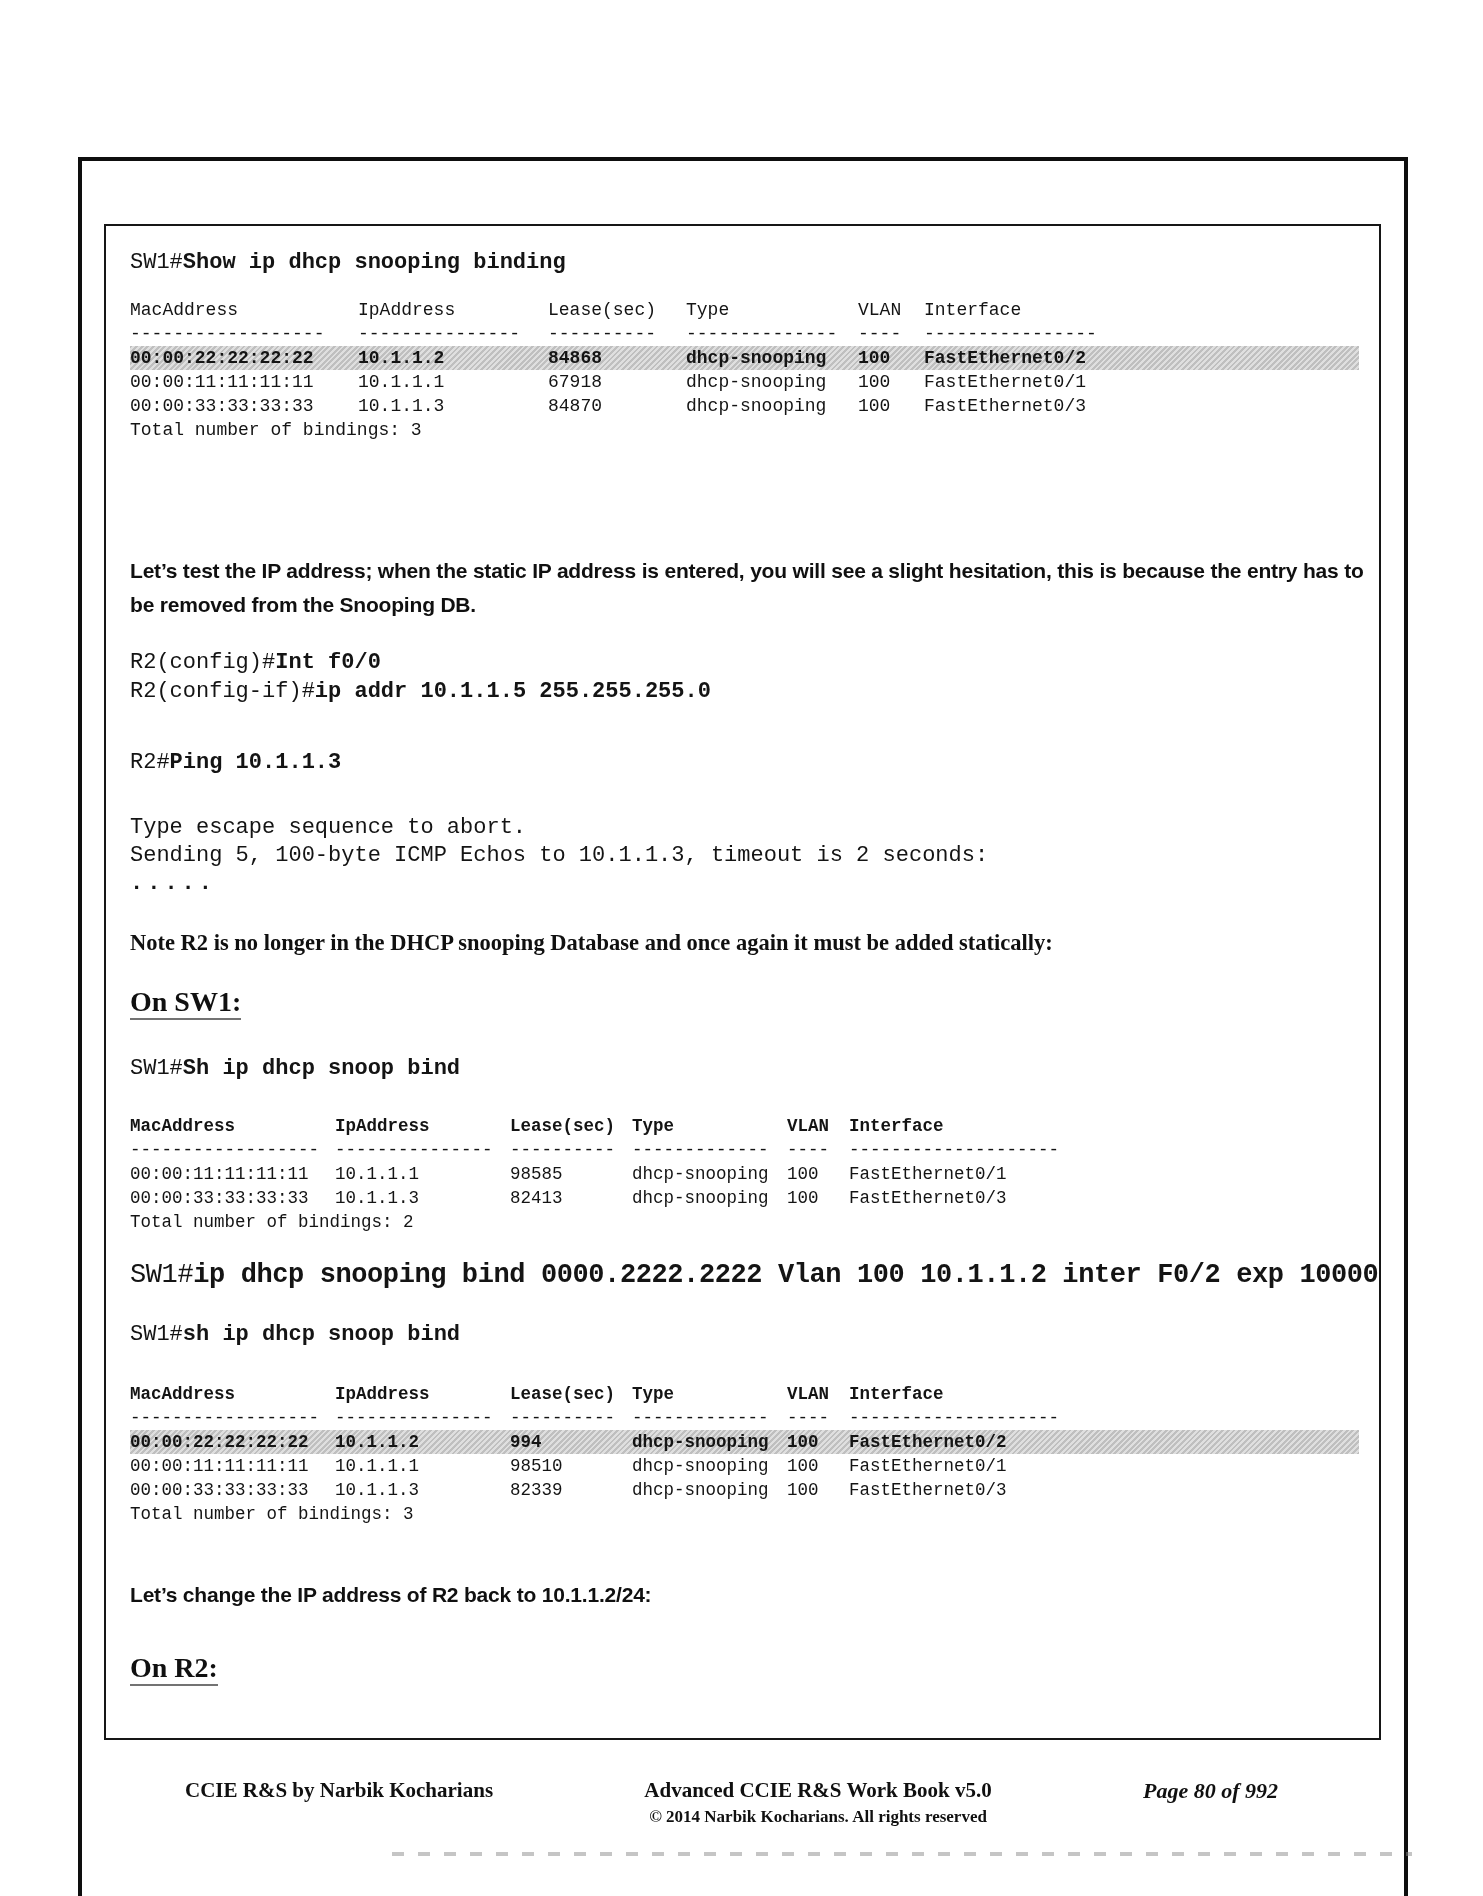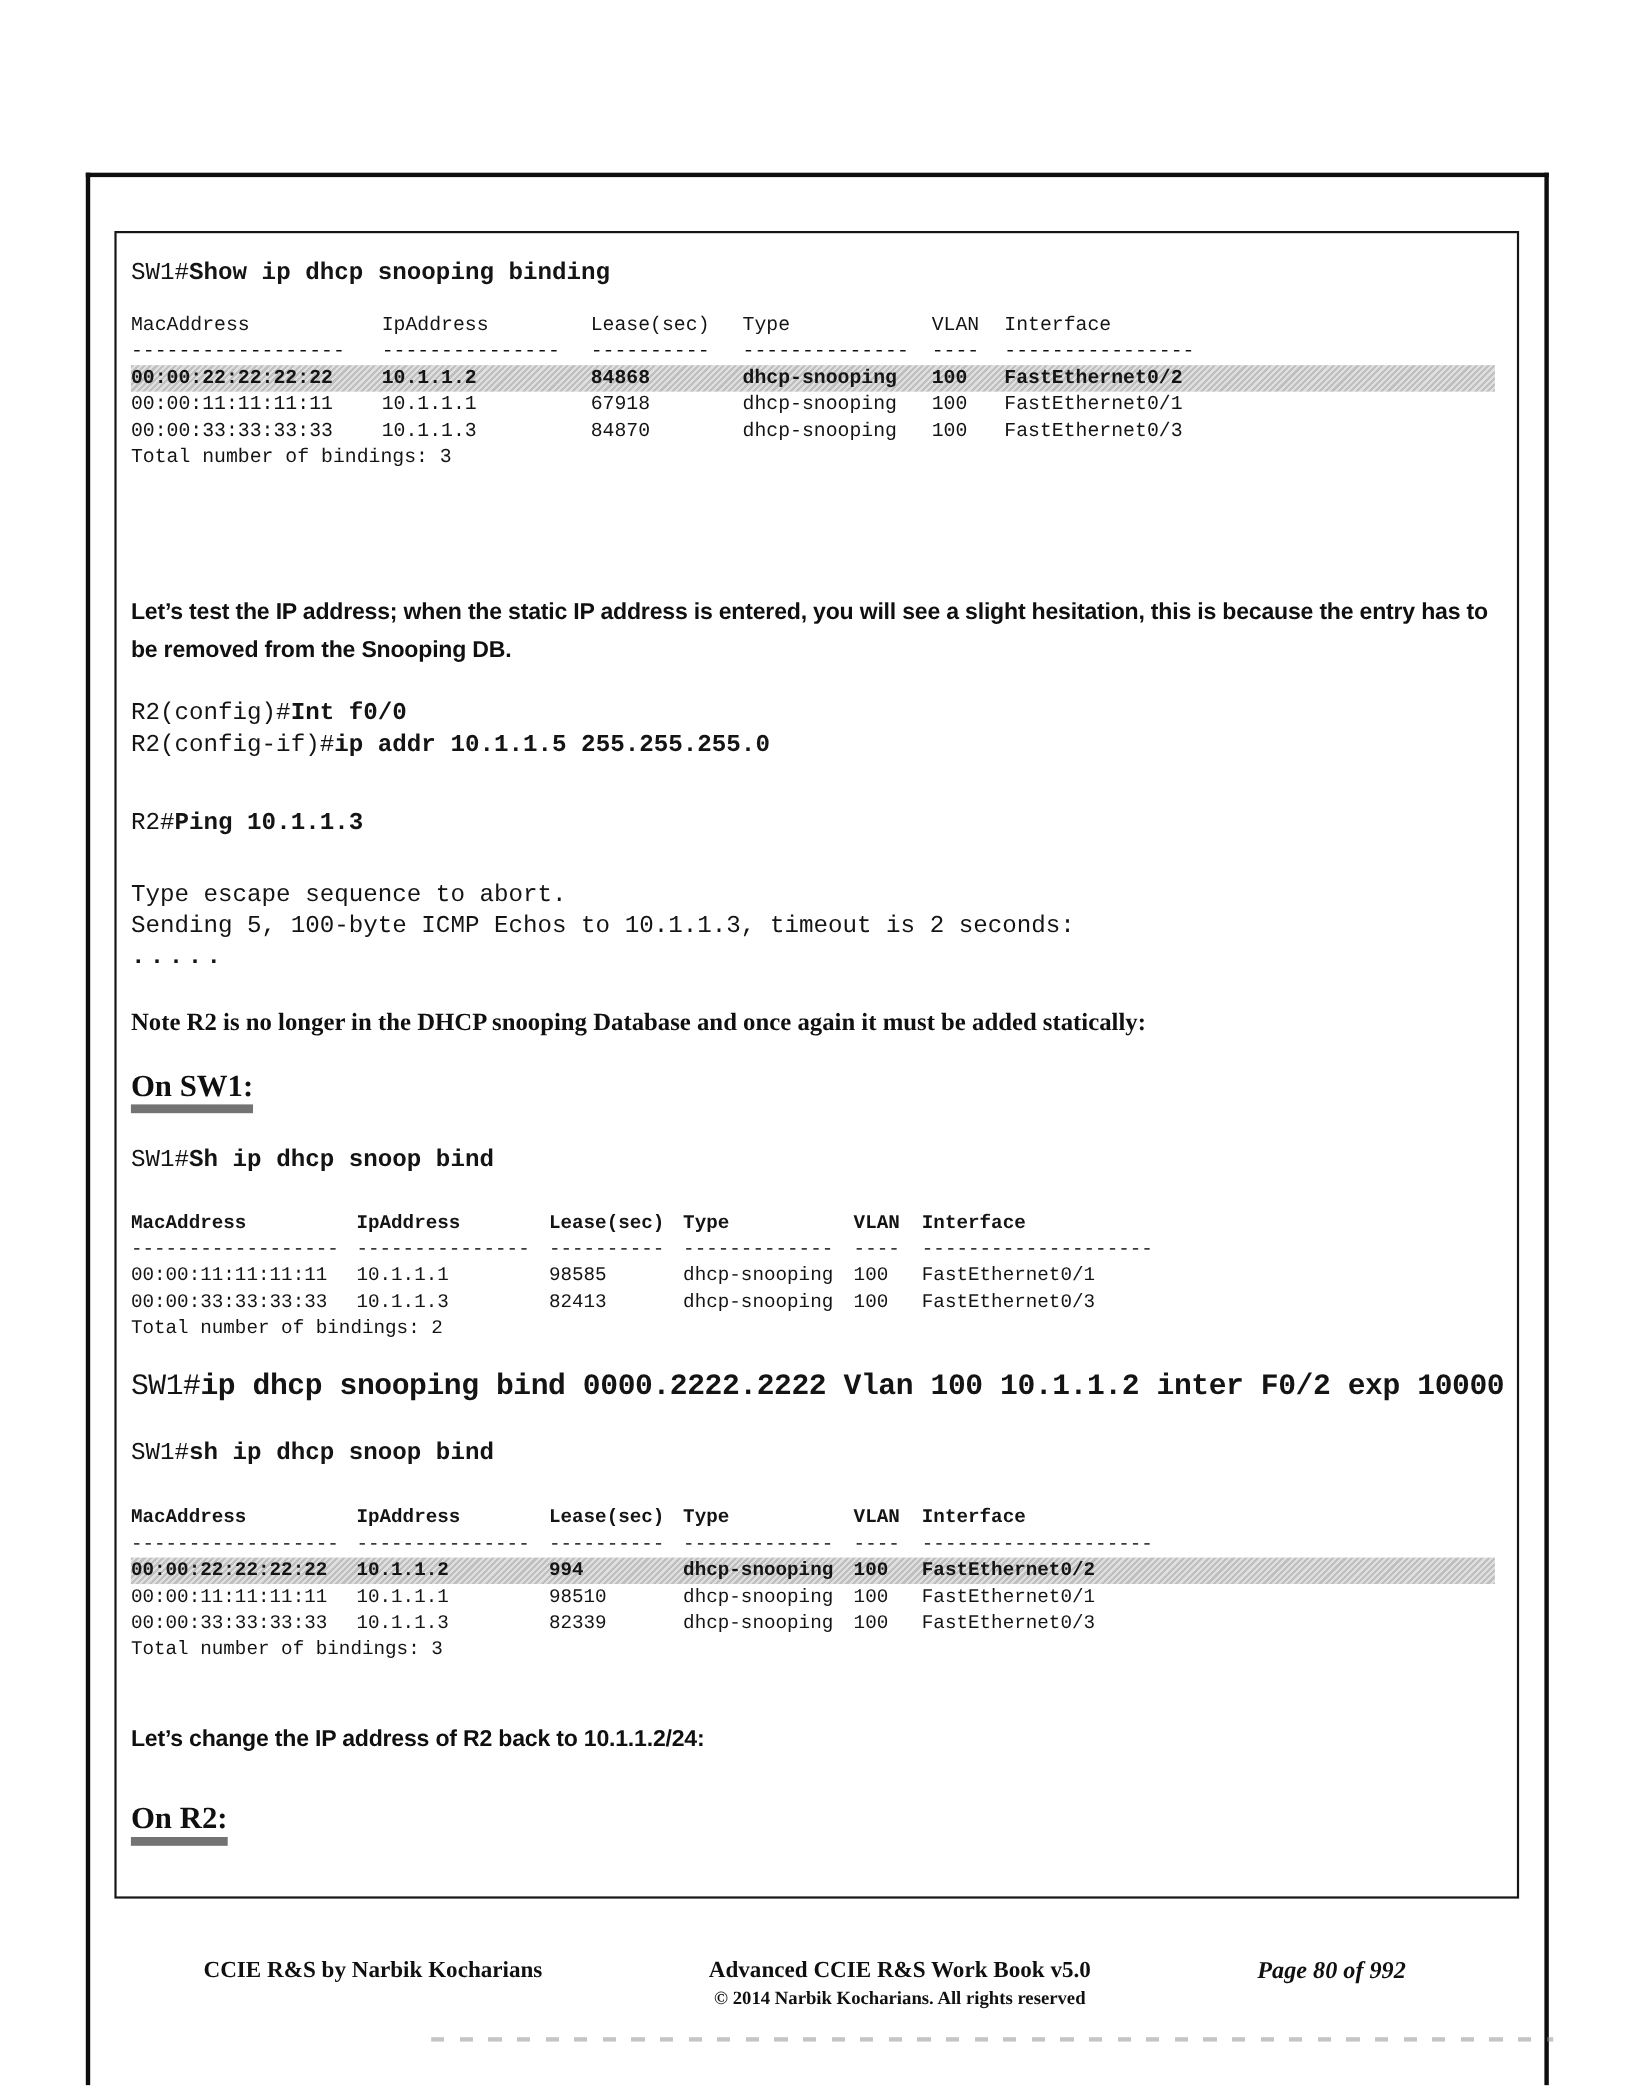--- a/index.html
+++ b/index.html
@@ -1,20 +1,20 @@
 <!DOCTYPE html>
 <html><head>
 <meta charset="utf-8">
 <style>
   html,body{margin:0;padding:0;background:#ffffff;}
   .page{position:relative;width:1483px;height:1896px;background:#ffffff;overflow:hidden;color:#141414;}
   .outer-frame{position:absolute;left:78px;top:157px;width:1330px;height:1739px;box-sizing:border-box;
     border-left:4px solid #0e0e0e;border-top:4px solid #0e0e0e;border-right:4px solid #0e0e0e;}
-  .inner-box{position:absolute;left:104px;top:210px;width:1277px;height:1516px;box-sizing:border-box;
-    border:2px solid #161616;padding:0 20px 0 13px;}
+  .inner-box{position:absolute;left:104px;top:224px;width:1277px;height:1516px;box-sizing:border-box;
+    border:2px solid #161616;padding:0 20px 0 24px;}
   
   .cmdline{font-family:"Liberation Mono",monospace;font-size:22px;line-height:30px;white-space:pre;color:#141414;}
   .cmdline .cmd{font-weight:bold;}
   .cmdline.big{font-size:27px;line-height:34px;letter-spacing:-0.4px;text-align:center;}
   .cmdgroup .cmdline{line-height:29px;}
   .pingout div{font-family:"Liberation Mono",monospace;font-size:22px;line-height:28px;white-space:pre;color:#141414;}
   .dots{font-weight:bold;letter-spacing:4px;}
   .success{font-weight:bold;}
   
   .dtable{font-family:"Liberation Mono",monospace;color:#141414;}
@@ -27,21 +27,21 @@
   .t23 .thead span{font-weight:bold;}
   .ttotal{white-space:pre;}
   .hl{background-color:#d6d6d6;
       background-image:repeating-linear-gradient(135deg, rgba(110,110,110,.22) 0 2px, rgba(255,255,255,.22) 2px 4px);
       font-weight:bold;}
   
   .para{font-family:"Liberation Sans",sans-serif;font-weight:bold;font-size:21px;line-height:34px;
         color:#101010;margin:0;width:1235px;letter-spacing:-0.2px;}
   .note{font-family:"Liberation Serif",serif;font-weight:bold;font-size:22.5px;color:#101010;margin:0;white-space:nowrap;}
   .heading{font-family:"Liberation Serif",serif;font-weight:bold;font-size:28px;color:#101010;margin:0;}
-  .hu{border-bottom:8px solid #737373;padding-bottom:1px;font-family:Liberation Serif, serif;}
+  .hu{border-bottom:2px solid #737373;padding-bottom:1px;font-family:Liberation Serif, serif;}
   
   .mt-cmd1{margin-top:22px;}
   .mt-t1{margin-top:20px;}
   .mt-para1{margin-top:112px;}
   .mt-cmdgroup{margin-top:26px;}
   .mt-pingcmd{margin-top:42px;}
   .mt-pingout{margin-top:36px;}
   .mt-note{margin-top:32px;}
   .mt-head1{margin-top:30px;}
   .mt-sw1sh{margin-top:36px;}

